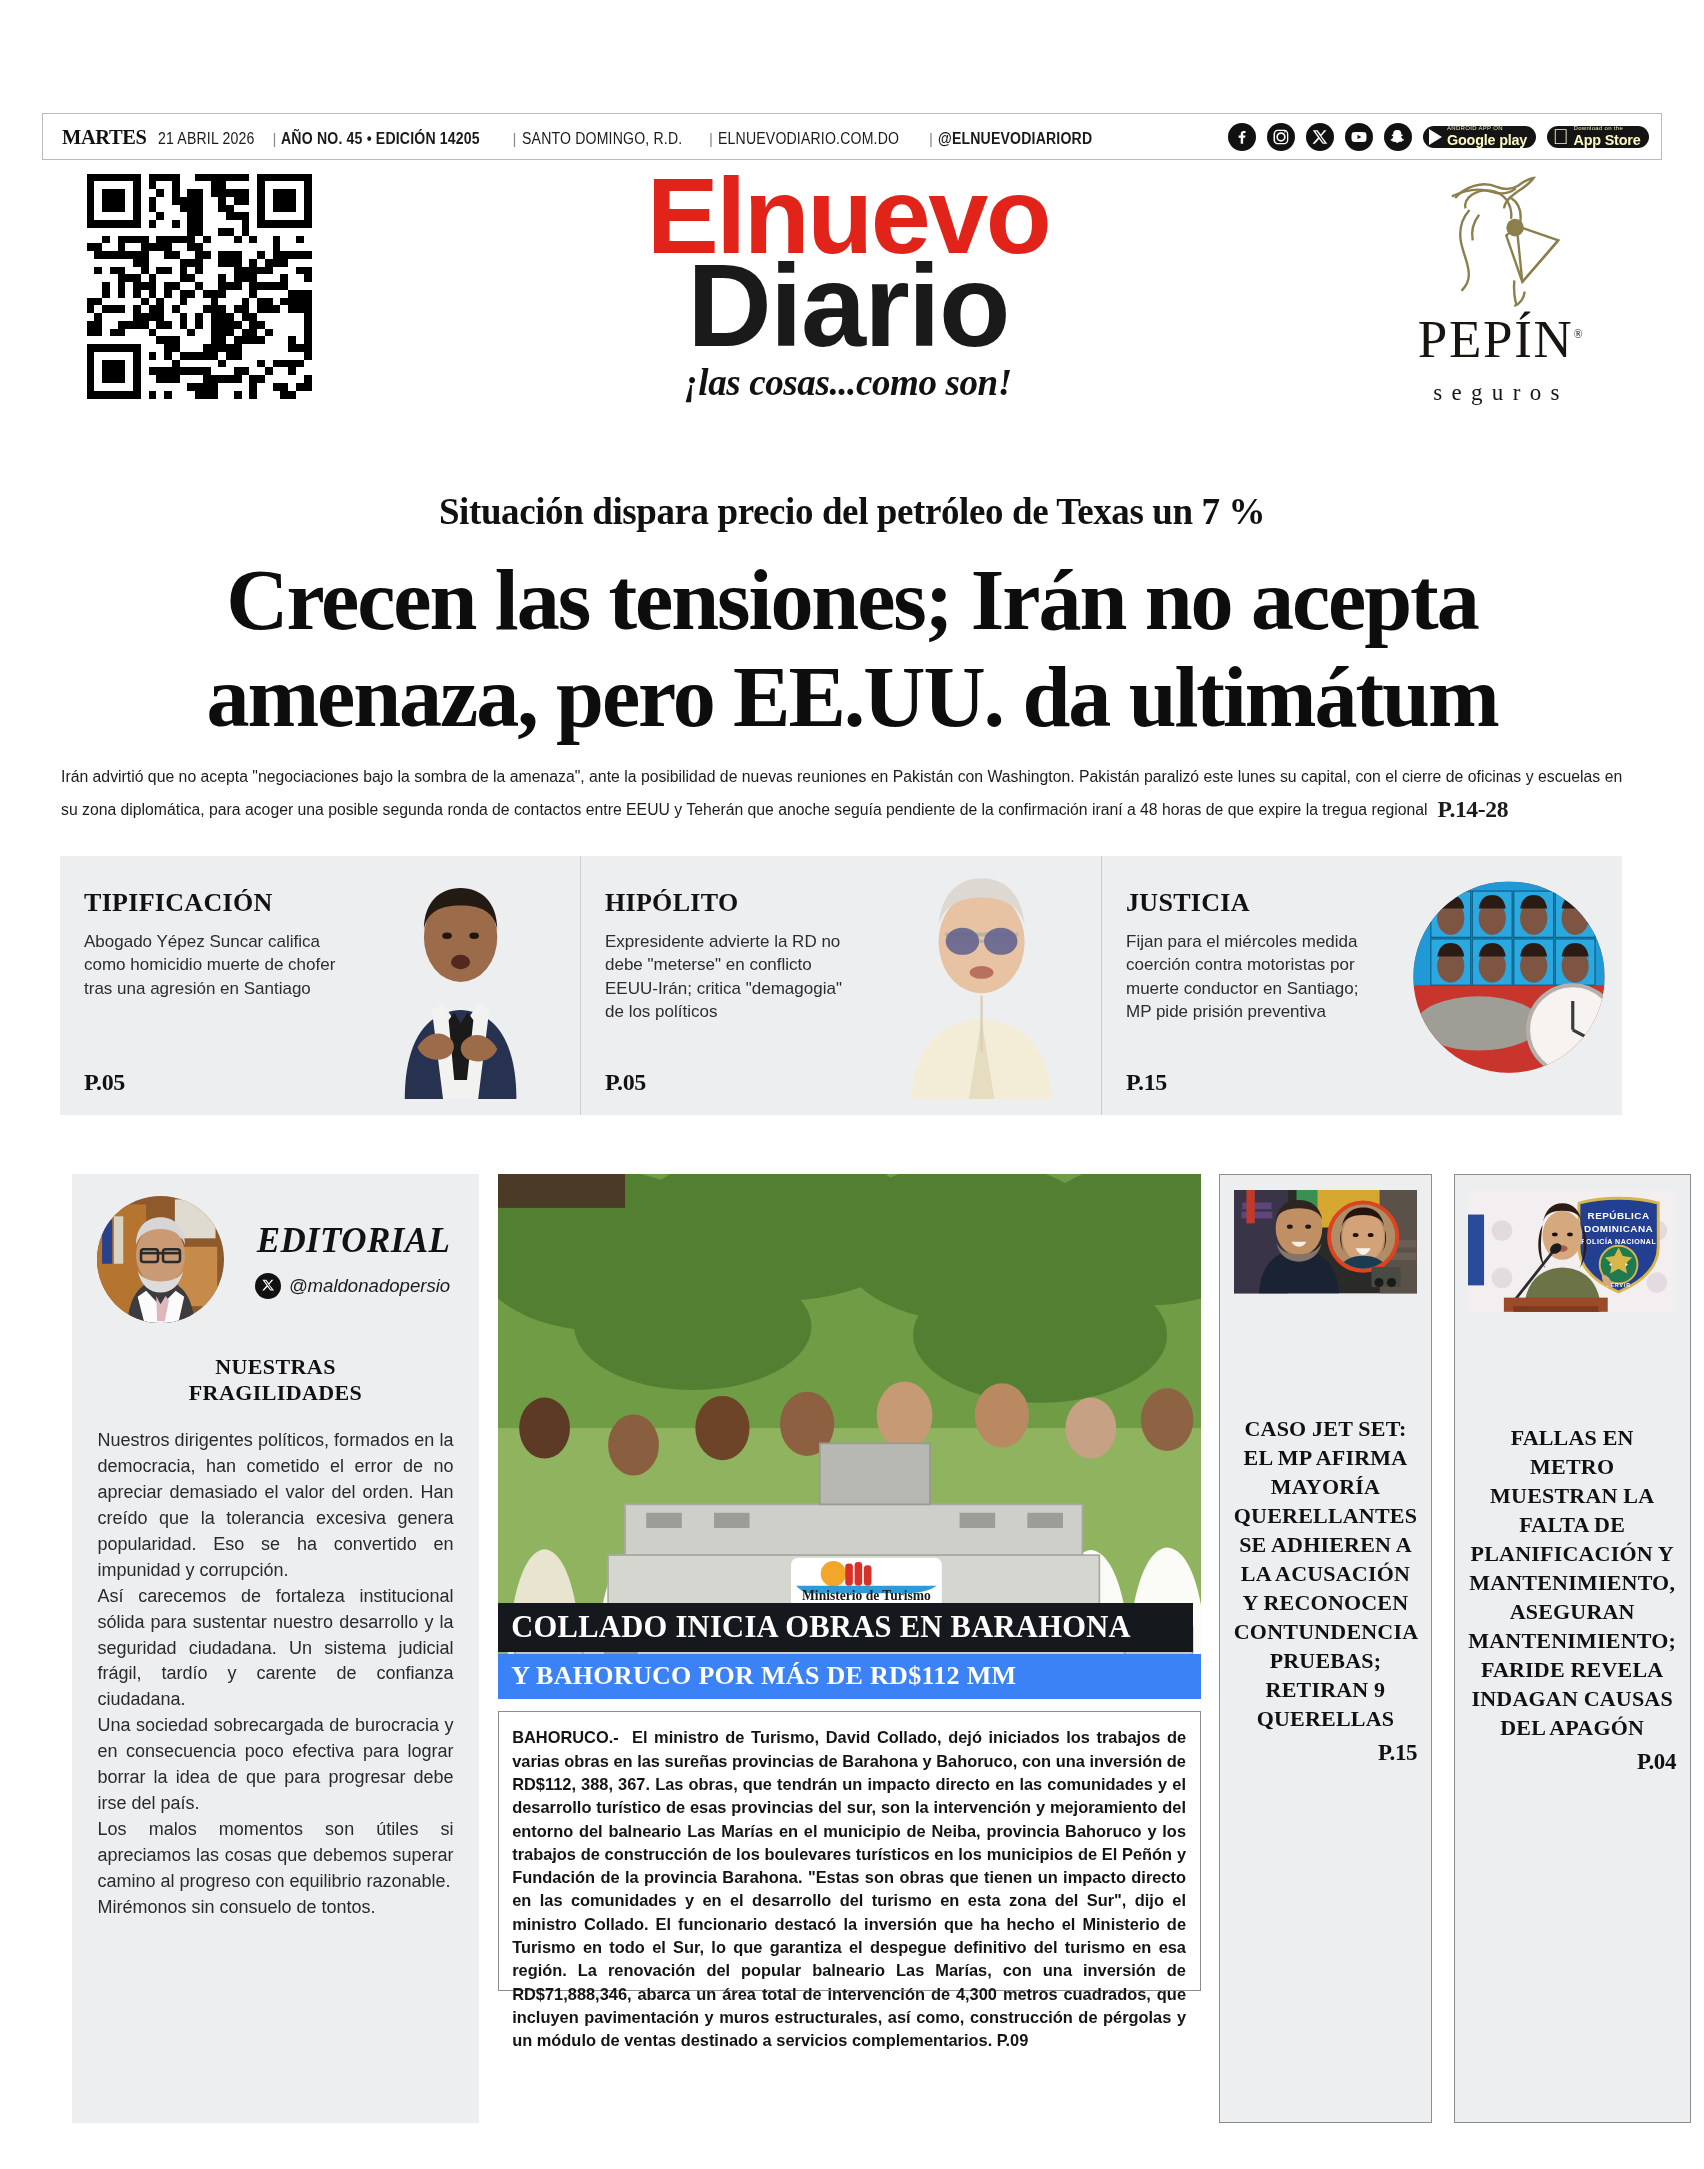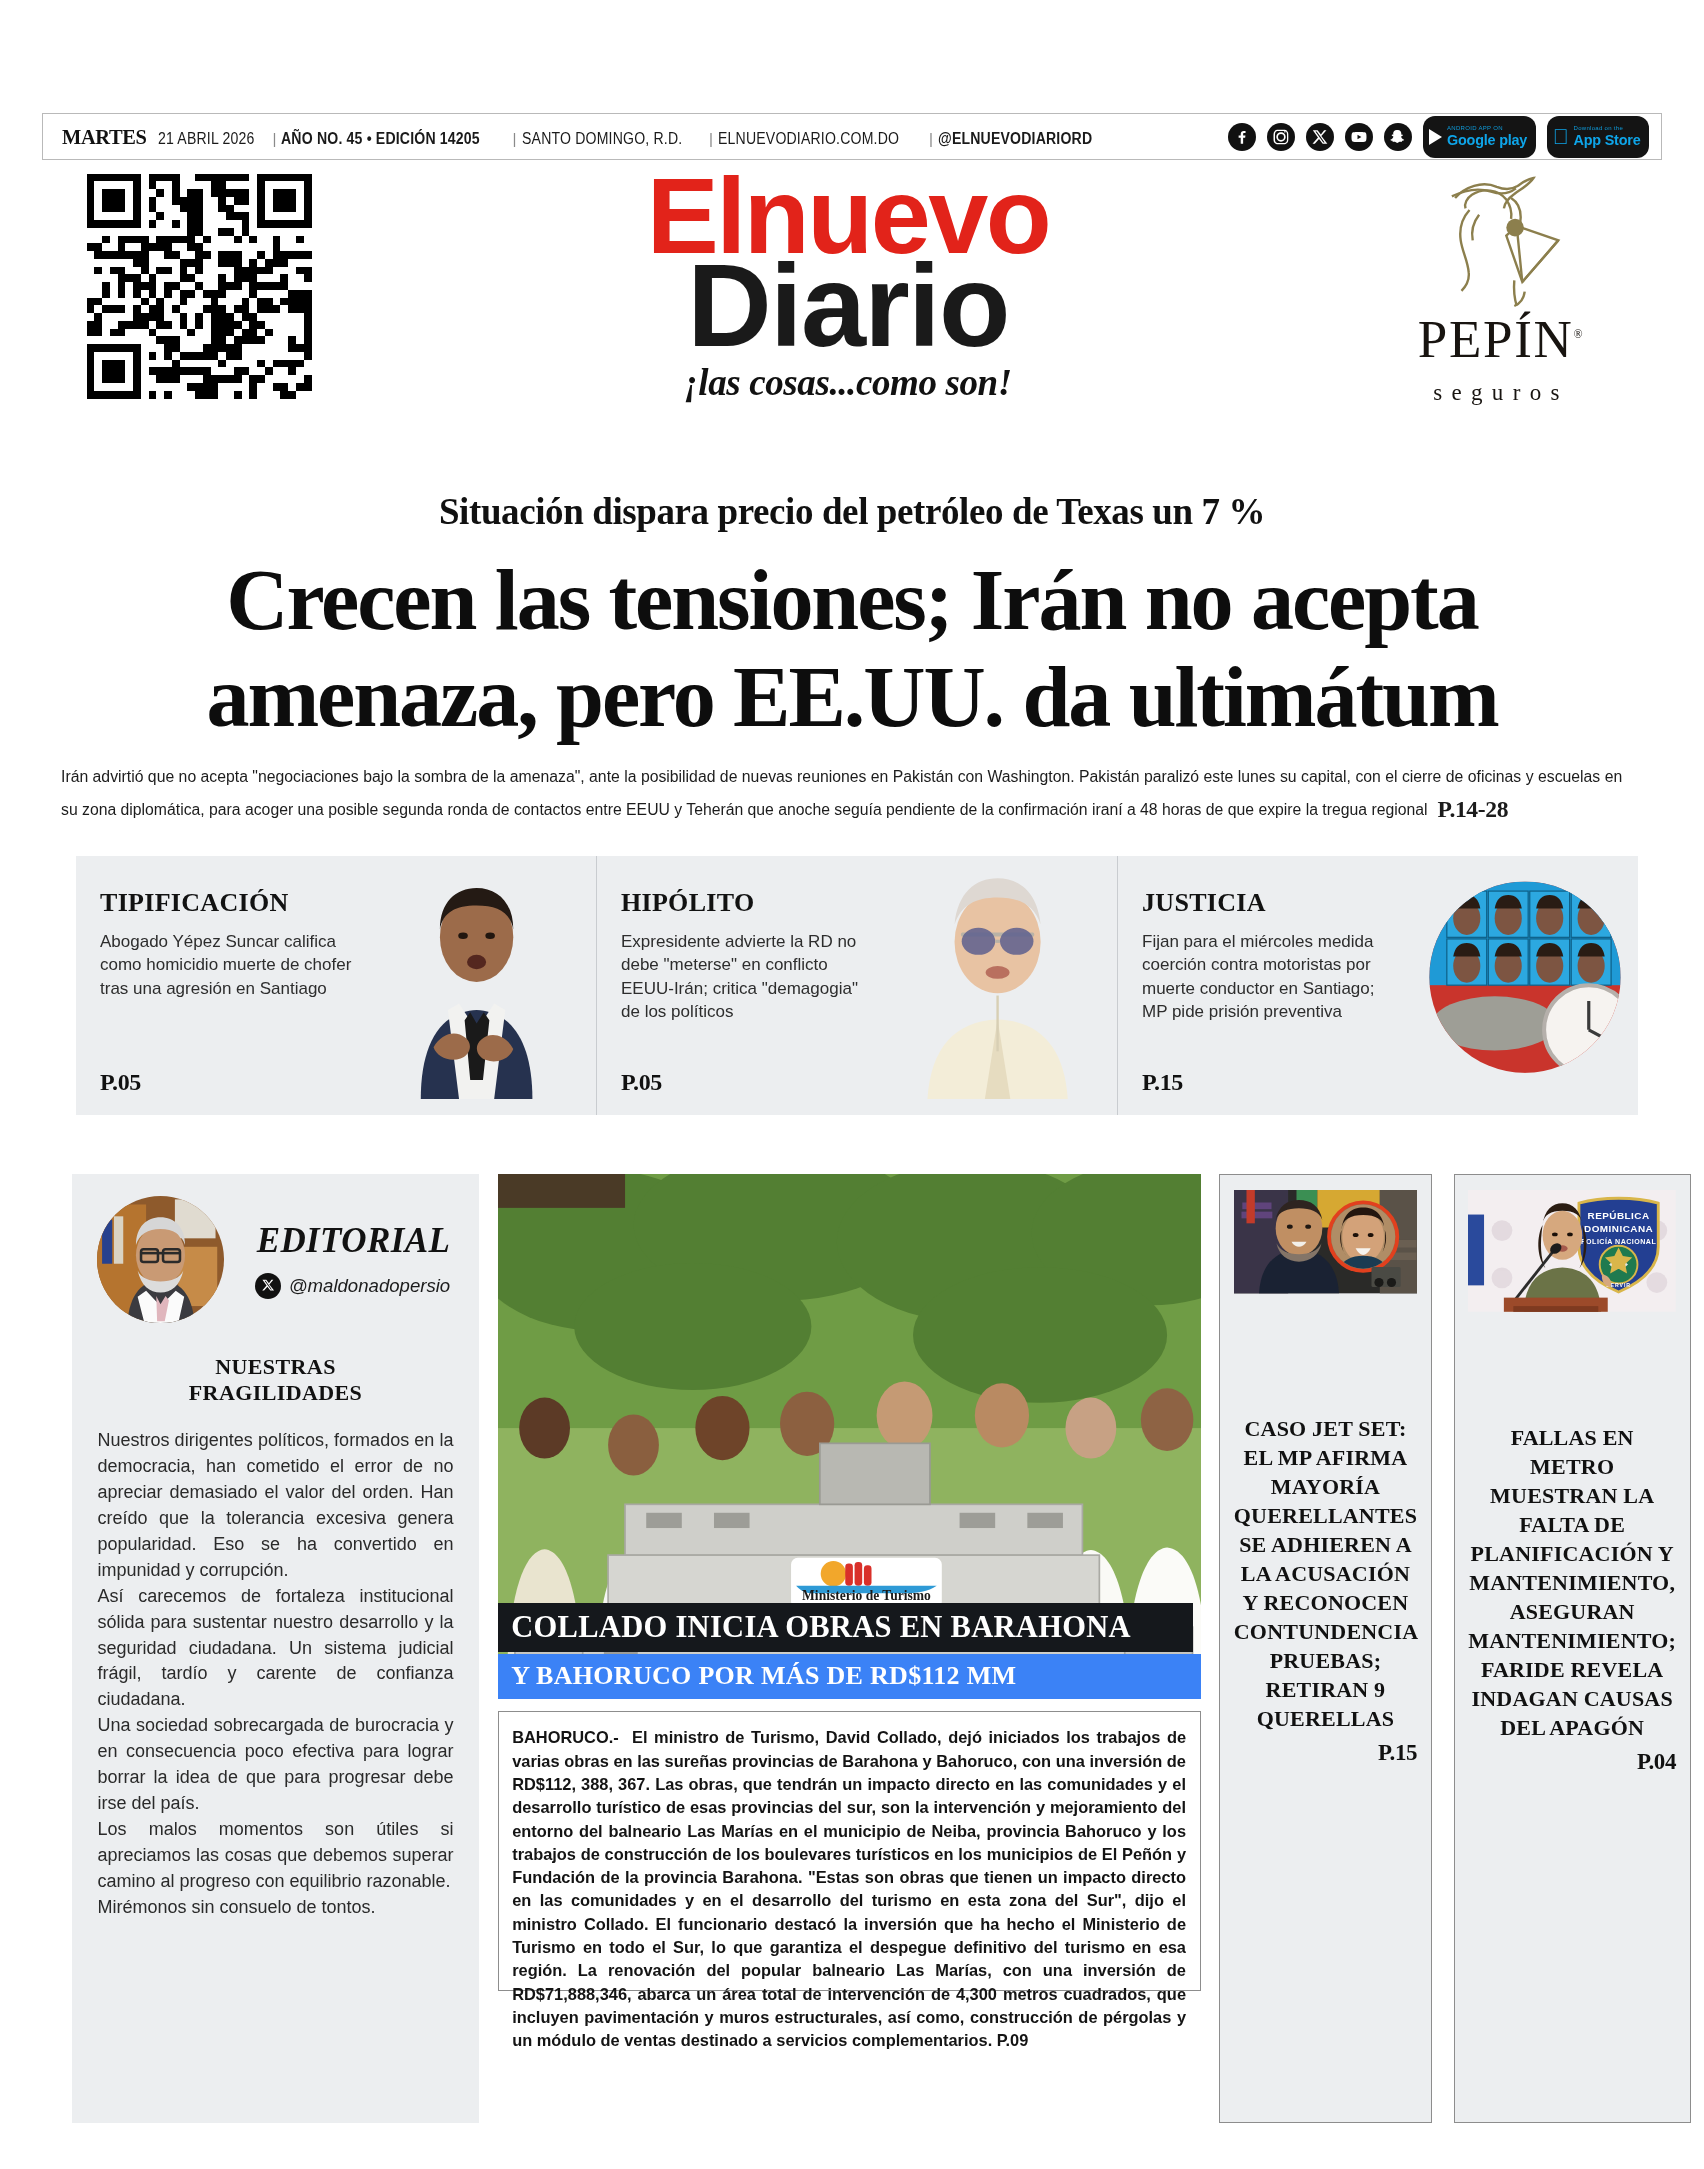--- a/index.html
+++ b/index.html
@@ -48,23 +48,23 @@
     margin-left: auto;
     display: flex; align-items: center; gap: 11px;
   }
   .soc {
     width: 28px; height: 28px; border-radius: 50%;
     background: #111; color: #fff;
     display: flex; align-items: center; justify-content: center;
   }
   .soc svg { width: 18px; height: 18px; fill: #fff; }
   .store-badge {
-    height: 42px; background: #141414; border-radius: 12px;
+    height: 22px; background: #141414; border-radius: 12px;
     display: flex; align-items: center; gap: 5.1px;
-    padding: 0 8.5px 0 6px; color: #0ea5e9;
+    padding: 0 8.5px 0 6px; color: #fef9c3;
   }
   .sb-tiny { font-size: 6px; letter-spacing: 0.3px; line-height: 1; opacity: .92;}
   .sb-big { font-size: 14.4px; font-weight: 700; line-height: 1; letter-spacing: -0.2px;}
   .sb-col { display: flex; flex-direction: column; justify-content: center; gap: 1.7px;}
   .gp-tri { width: 0;height:0;border-left:13.6px solid #fff;border-top:8.5px solid transparent;border-bottom:8.5px solid transparent; }
   .apple-g { font-size: 21px; line-height: 1; }
 
   
   .masthead {
     position: absolute; left: 42px; top: 165px;
@@ -156,21 +156,21 @@
     transform: scaleX(0.985); transform-origin: left top;
   }
   .lead b.pg {
     font-family: "Liberation Serif", serif;
     font-weight: 700; font-size: 24px; letter-spacing: -0.4px;
     margin-left: 10.2px; vertical-align: -1.7px;
   }
 
   
   .strip {
-    position: absolute; left: 76px; top: 856px;
+    position: absolute; left: 60px; top: 856px;
     width: 1562px; height: 259px;
     background: #eceef0;
     display: flex;
   }
   .strip-cell { position: relative; flex: 1; display:flex; }
   .strip-cell + .strip-cell { border-left: 1.7px solid #c9ccd0; }
   .sc-text {
     padding: 32px 0 0 24px; width: 54%;
     display: flex; flex-direction: column; height: 100%;
   }

